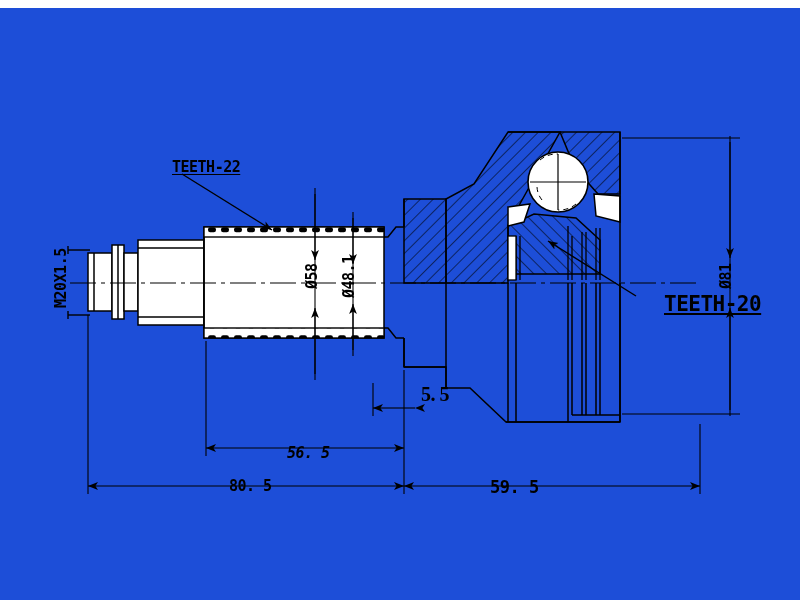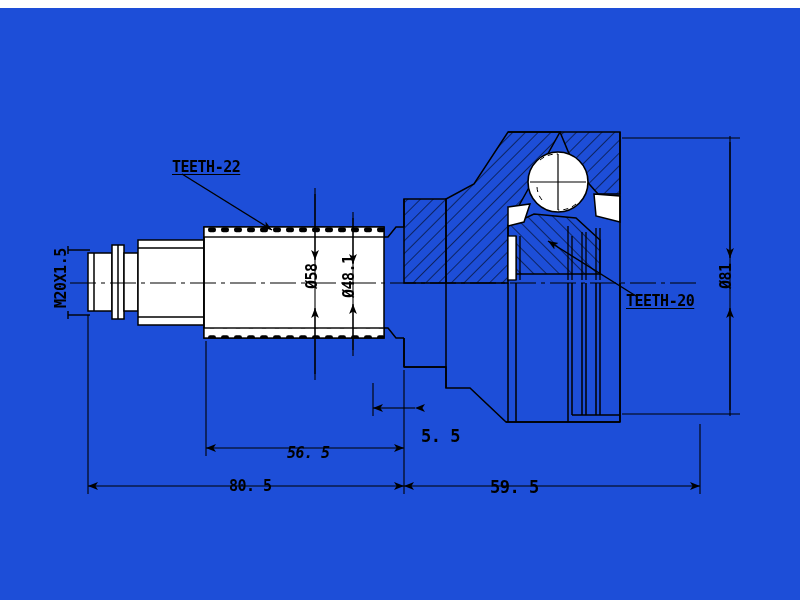--- a/index.html
+++ b/index.html
@@ -170,31 +170,31 @@
     <line x1="636" y1="288" x2="548" y2="233" marker-end="url(#ar)"></line>
     <line x1="68" y1="242" x2="90" y2="242"></line>
     <line x1="68" y1="307" x2="90" y2="307"></line>
     <line x1="68" y1="238" x2="68" y2="246"></line>
     <line x1="68" y1="303" x2="68" y2="311"></line>
   </g>
 </svg>
 
 <span class="lbl u" style="left:172px;top:150px;font-size:15px;">TEETH-22</span>
 
-<span class="lbl u" style="left:626px;top:284px;font-size:15px;">TEETH-20</span>
+<span class="lbl u" style="left:664px;top:284px;font-size:21px;">TEETH-20</span>
 
 <span class="lbl vert" style="left:52px;top:300px;font-size:15px;transform:rotate(-90deg);">M20X1.5</span>
 
 <span class="lbl vert" style="left:303px;top:281px;font-size:15px;transform:rotate(-90deg);">Ø58</span>
 
 <span class="lbl vert" style="left:340px;top:290px;font-size:15px;transform:rotate(-90deg);">Ø48.1</span>
 
 <span class="lbl vert" style="left:717px;top:281px;font-size:15px;transform:rotate(-90deg);">Ø81</span>
 
-<span class="lbl" style="left:421px;top:418px;font-size:17px;">5. 5</span>
+<span class="lbl" style="left:421px;top:375px;font-size:20px;font-family:Liberation Serif, serif;">5. 5</span>
 
 <span class="lbl" style="left:287px;top:436px;font-size:15px;font-style:italic;">56. 5</span>
 
 <span class="lbl" style="left:229px;top:469px;font-size:15px;">80. 5</span>
 
 <span class="lbl" style="left:490px;top:469px;font-size:17px;">59. 5</span>
 
 </div>
 
 </body></html>

